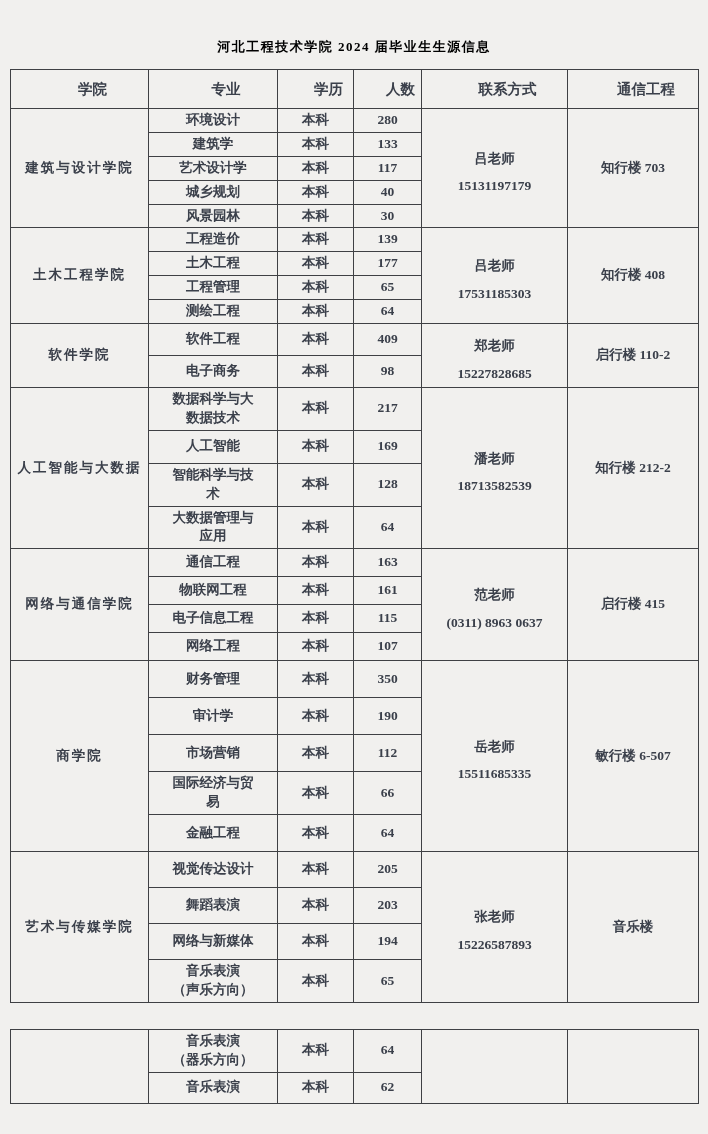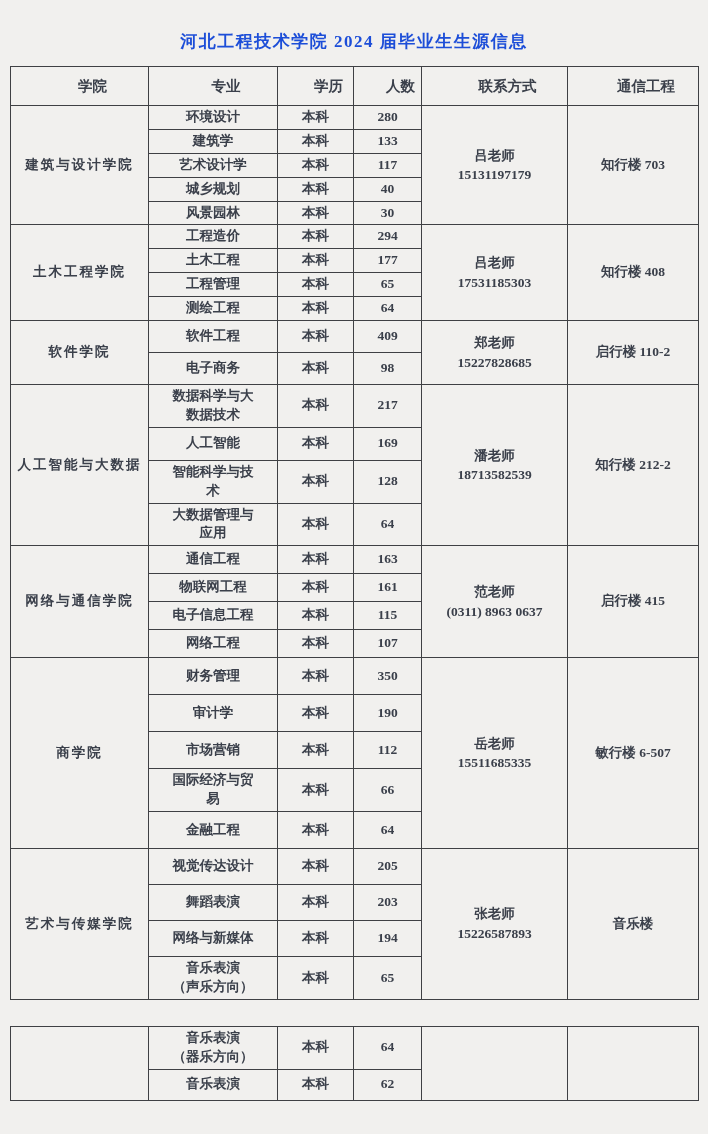--- a/index.html
+++ b/index.html
@@ -12,25 +12,25 @@
   .page {
     width: 708px;
     height: 1134px;
     box-sizing: border-box;
     padding: 16px 10px 10px 10px;
     background: #f1f0ee;
     overflow: hidden;
   }
   .title {
     text-align: center;
-    font-size: 17px;
+    font-size: 13px;
     font-weight: bold;
-    color: #1d4ed8;
+    color: #000000;
     letter-spacing: 1.5px;
-    margin: 14px 0 13px 0;
+    margin: 22px 0 13px 0;
   }
   table {
     border-collapse: collapse;
     width: 688px;
     table-layout: fixed;
   }
   th, td {
     border: 1.6px solid #3f4044;
     text-align: center;
     vertical-align: middle;
@@ -41,21 +41,21 @@
     line-height: 1.4;
     white-space: pre-line;
     overflow: hidden;
   }
   thead th {
     height: 34px;
     font-size: 14.5px;
     padding-left: 30px;
   }
   td.college { letter-spacing: 2px; }
-  td.contact div { line-height: 1.45; }
+  td.contact div { line-height: 1.45; margin-top: 8px; }
   .gap { height: 26px; }
 </style>
 </head>
 <body>
 
 <div class="page">
 
   <div class="title">河北工程技术学院 2024 届毕业生生源信息</div>
 
   <table>
@@ -103,21 +103,21 @@
         </tr>
         <tr style="height: 23px; padding-left: 41px;">
           <td>风景园林</td>
           <td>本科</td>
           <td>30</td>
         </tr>
         <tr style="height: 23px;">
           <td rowspan="4" class="college">土木工程学院</td>
           <td>工程造价</td>
           <td>本科</td>
-          <td>294</td>
+          <td>139</td>
           <td rowspan="4" class="contact"><div>吕老师</div><div>17531185303</div></td>
           <td rowspan="4">知行楼 408</td>
         </tr>
         <tr style="height: 23px;">
           <td>土木工程</td>
           <td>本科</td>
           <td>177</td>
         </tr>
         <tr style="height: 23px;">
           <td>工程管理</td>

